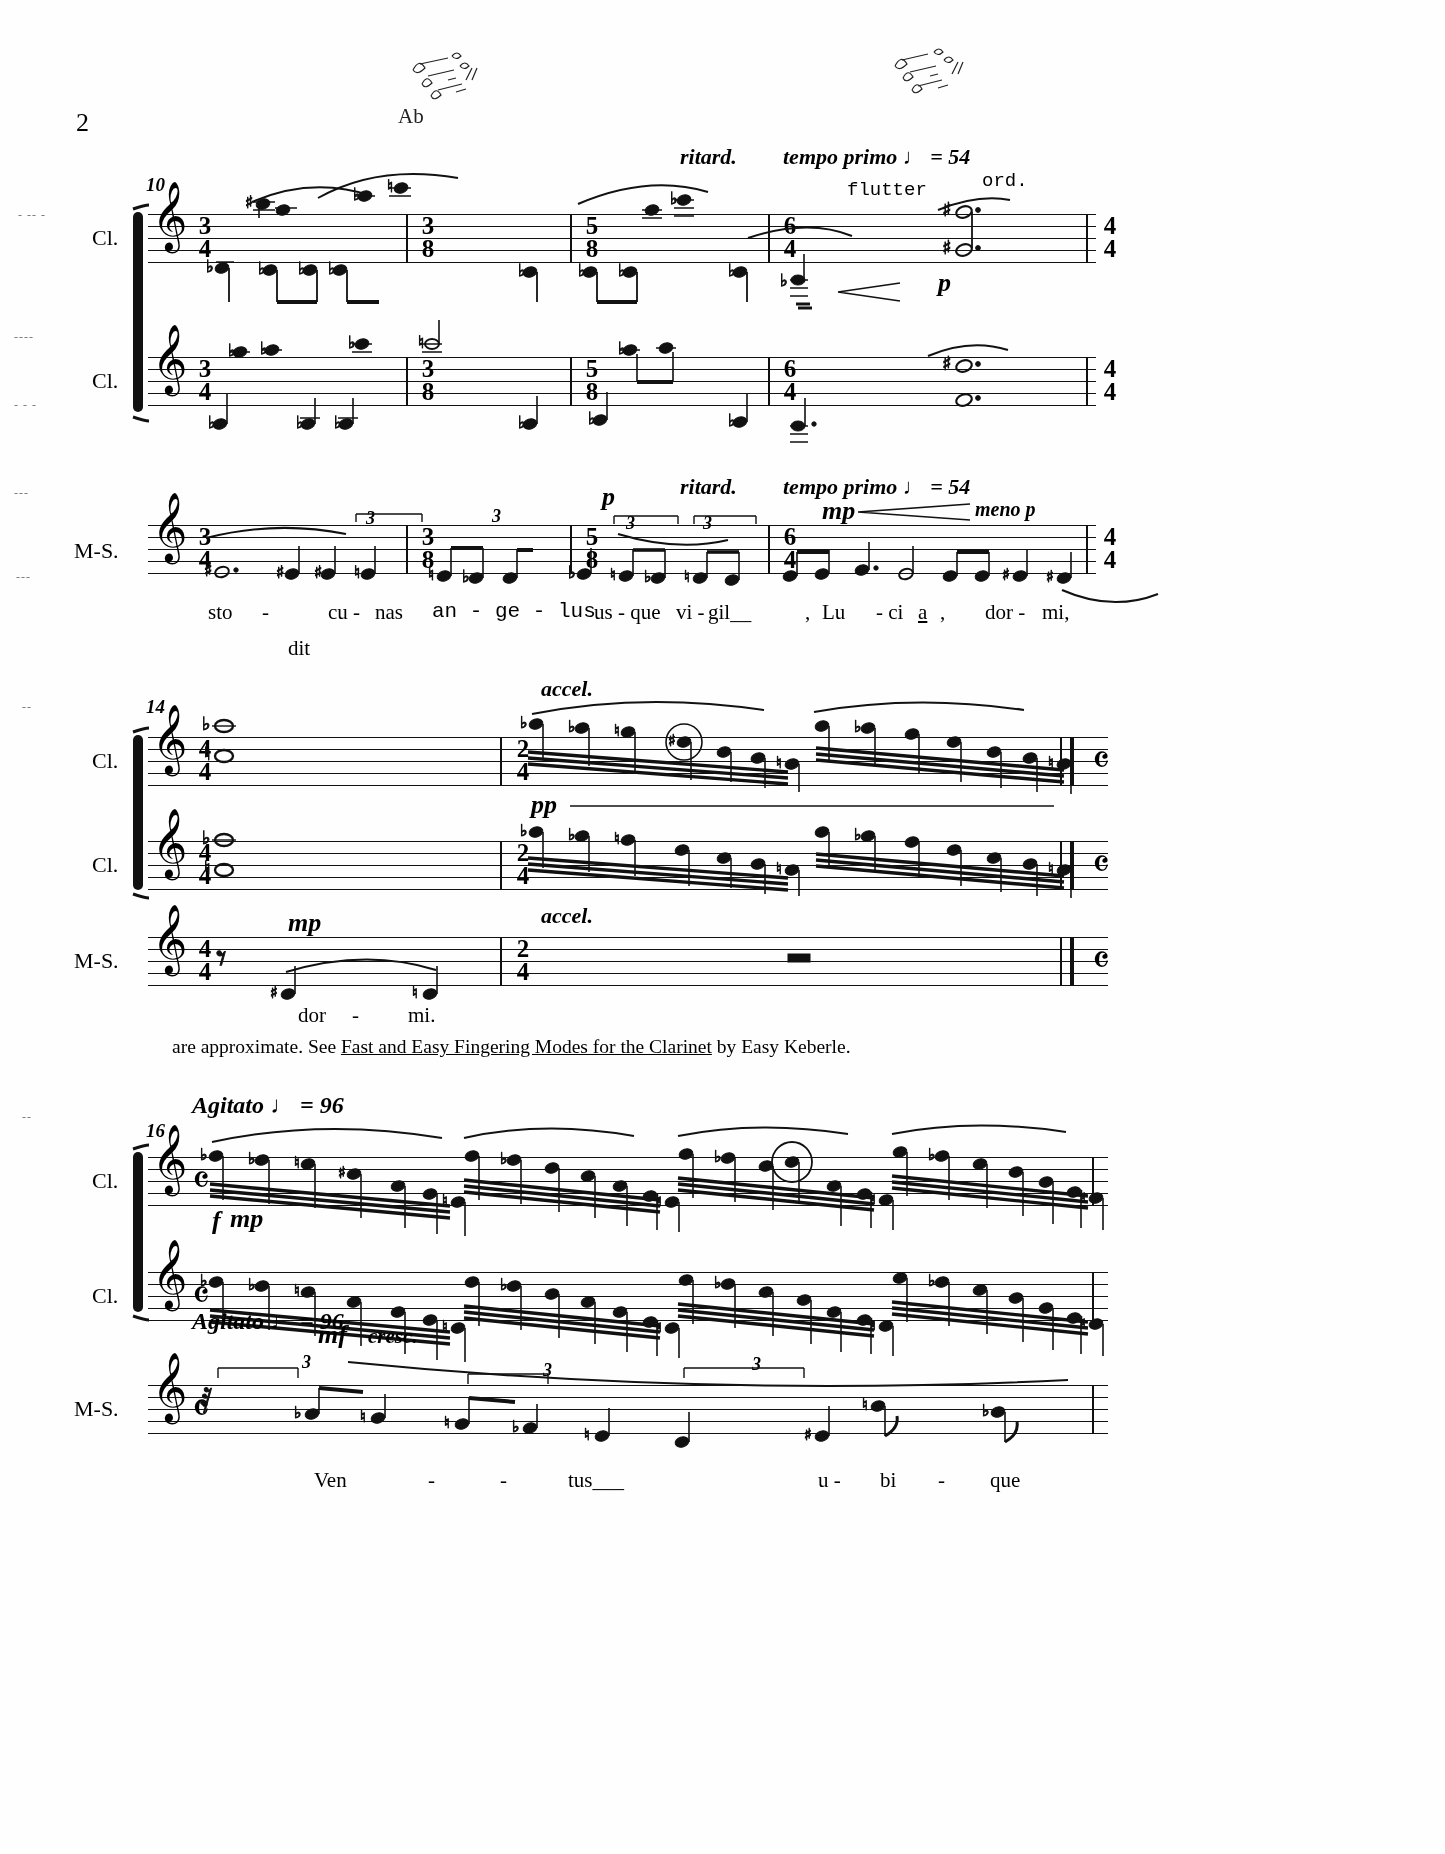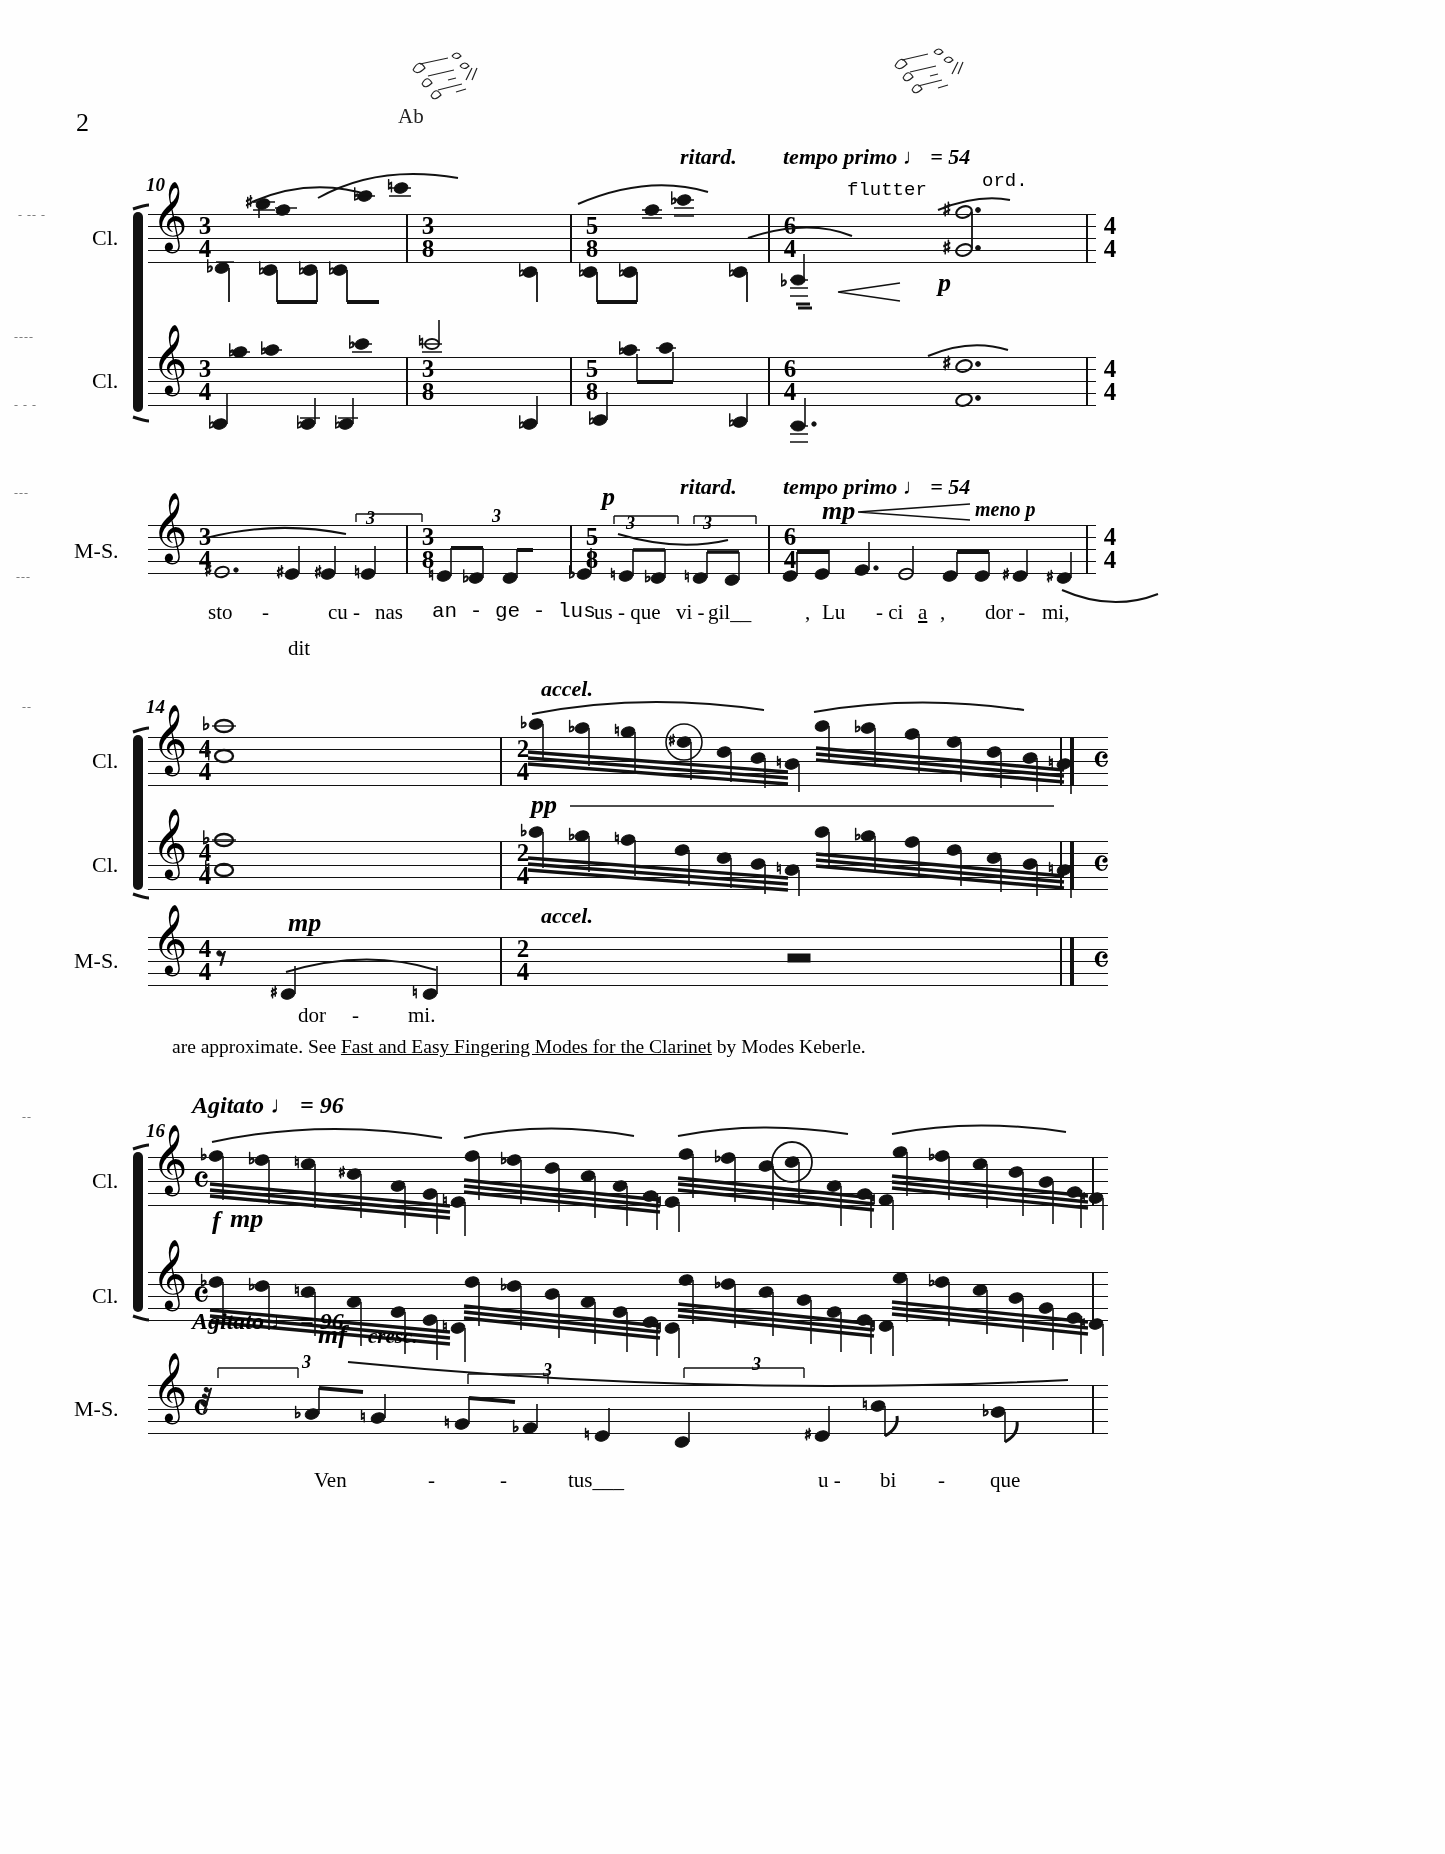--- a/index.html
+++ b/index.html
@@ -896,21 +896,21 @@
     <div class="barline" style="left:1060px; top:937px;"></div>
     <div class="barline thick" style="left:1070px; top:937px;"></div>
 
     <div class="lyric" style="left:285px; top:1003px;margin-left:13px;">dor</div>
     <div class="lyric" style="left:352px; top:1003px;">-</div>
     <div class="lyric" style="left:408px; top:1003px;">mi.</div>
   </div>
 
   <div class="footnote" style="left:172px; top:1034px; width:1140px;">
     <div>
-      <span>are approximate.  See </span><u>Fast and Easy Fingering Modes for the Clarinet</u><span> by Modes Keberle.</span>
+      <span>are approximate.  See </span><u>Fast and Easy Fingering Modes for the Clarinet</u><span> by Easy Keberle.</span>
     </div>
   </div>
 
   <div class="system" style="left:0; top:0; width:1445px; height:450px;">
     <div class="tempo" style="left:192px; top:1092px; font-size:24px;">
       <span>Agitato</span>
       <span class="up">♩</span>
       <span>= 96</span>
     </div>
     <div class="measure-num" style="left:146px; top:1120px;">16</div>

